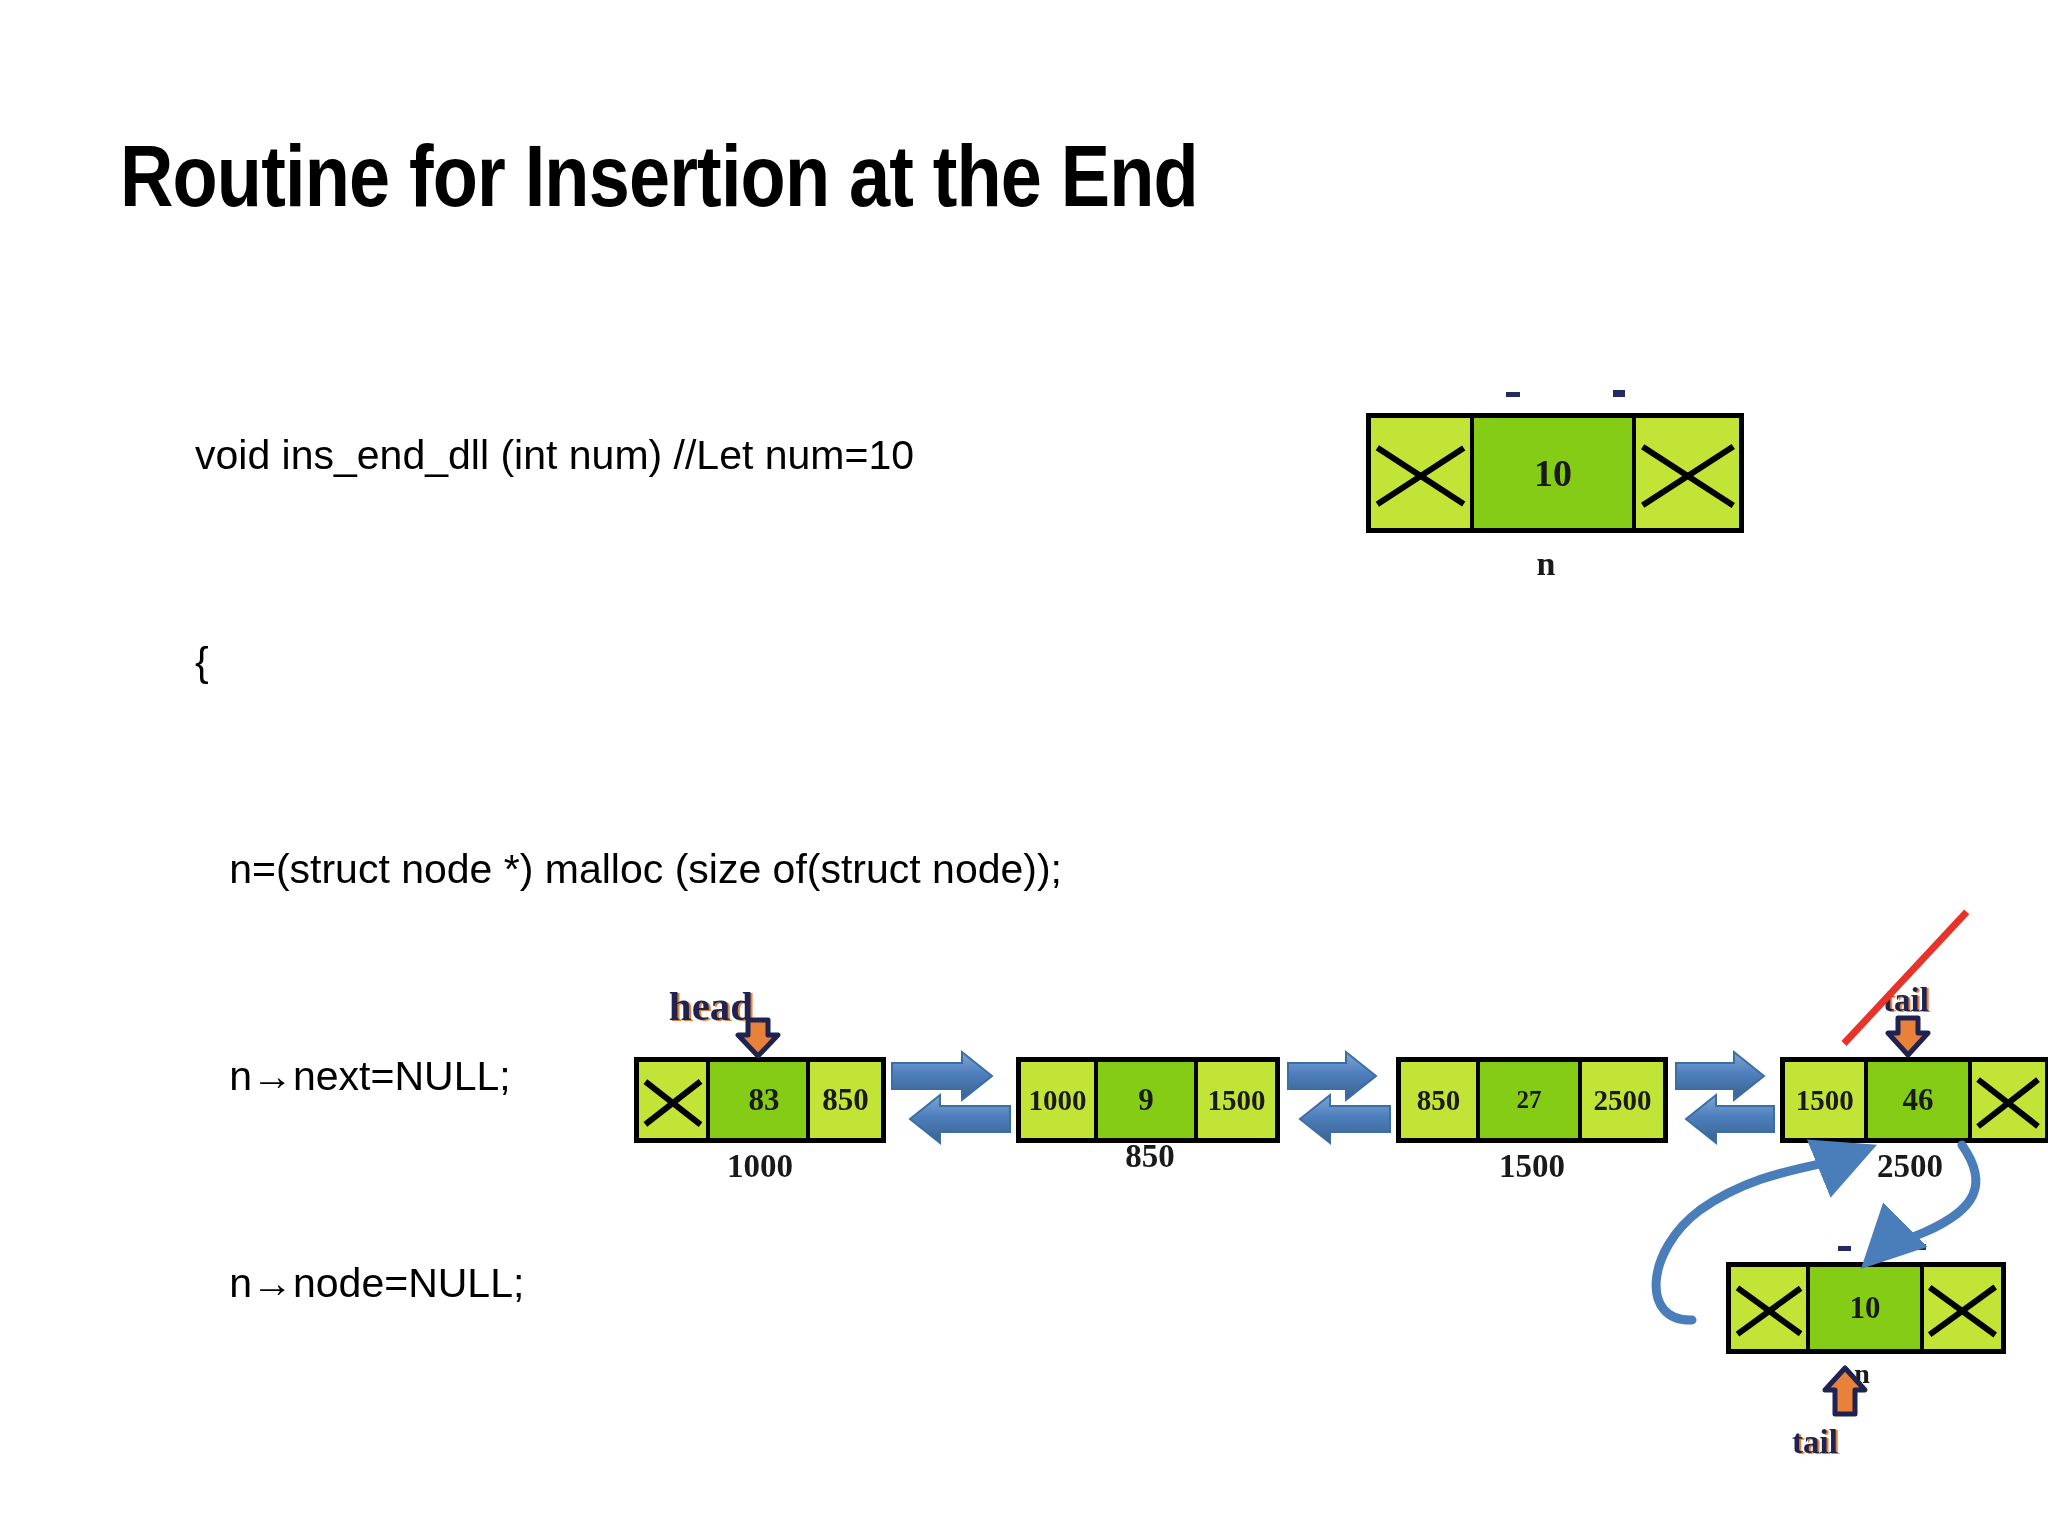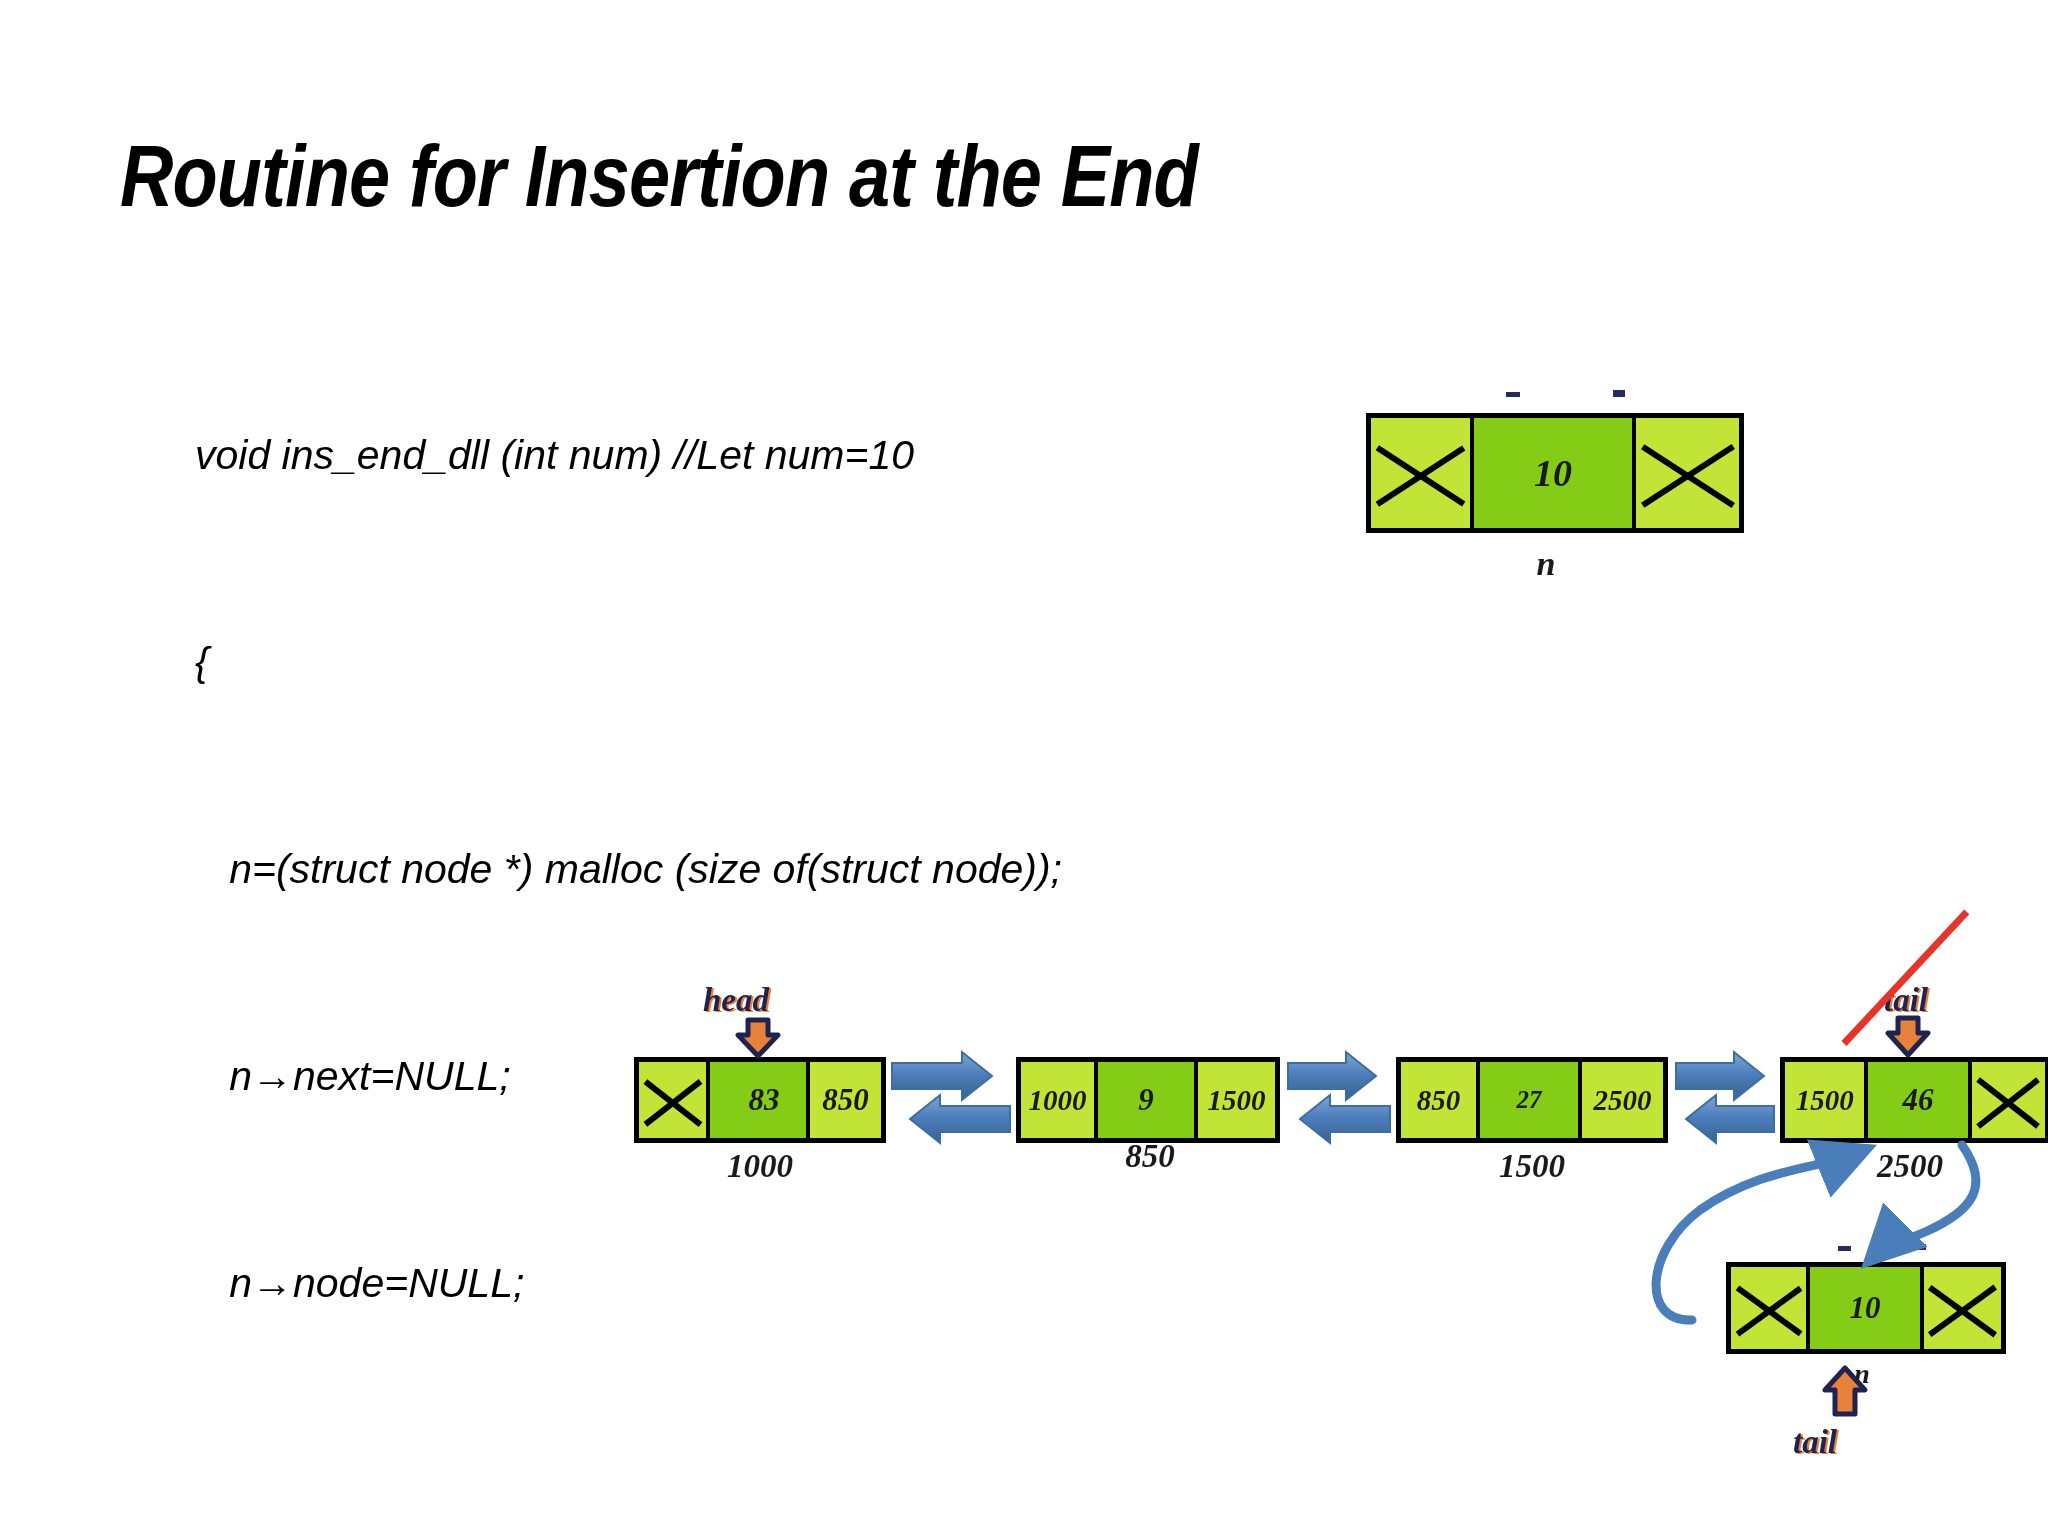--- a/index.html
+++ b/index.html
@@ -3,21 +3,21 @@
 <meta charset="utf-8">
 <style>
   html,body{margin:0;padding:0;}
   body{
     width:2048px;height:1536px;
     background:#ffffff;
     font-family:"Liberation Sans", sans-serif;
     overflow:hidden;
     position:relative;
   }
-  #slide{position:absolute;inset:0;font-style:italic;}
+  #slide{position:absolute;inset:0;}
 
   
   .title{
     position:absolute;
     left:120px; top:125px;
     font-family:"Liberation Sans", sans-serif;
     font-weight:bold;
     font-size:88px;
     letter-spacing:-1px;
     color:#000;
@@ -136,21 +136,21 @@
   <div class="dash" style="left:1506px;top:392px;width:14px;height:5px;"></div>
   <div class="dash" style="left:1613px;top:390px;"></div>
 
   <div class="node" style="left:1366px;top:413px;width:378px;height:120px;">
     <div class="cell green x" style="--ang:33deg;width:104px;"></div>
     <div class="cell blue" style="width:162px;font-size:38px;">10</div>
     <div class="cell green x" style="--ang:33deg;width:104px;"></div>
   </div>
   <div class="addr" style="left:1506px;top:545px;width:80px;font-size:34px;">n</div>
 
-  <div class="ptr-label" style="left:681px;top:982px;width:110px;font-size:33px;">head</div>
+  <div class="ptr-label" style="left:656px;top:982px;width:110px;font-size:41px;">head</div>
 
   <div class="node" style="left:634px;top:1057px;width:252px;height:86px;">
     <div class="cell green x" style="--ang:38deg;width:74px;"></div>
     <div class="cell blue" style="width:104px;font-size:31px;padding-left:12px;">83</div>
     <div class="cell green" style="width:74px;font-size:31px;">850</div>
   </div>
   <div class="addr" style="left:690px;top:1148px;width:140px;font-size:33px;">1000</div>
 
   <div class="node" style="left:1016px;top:1057px;width:264px;height:86px;">
     <div class="cell green" style="width:80px;font-size:29px;">1000</div>

